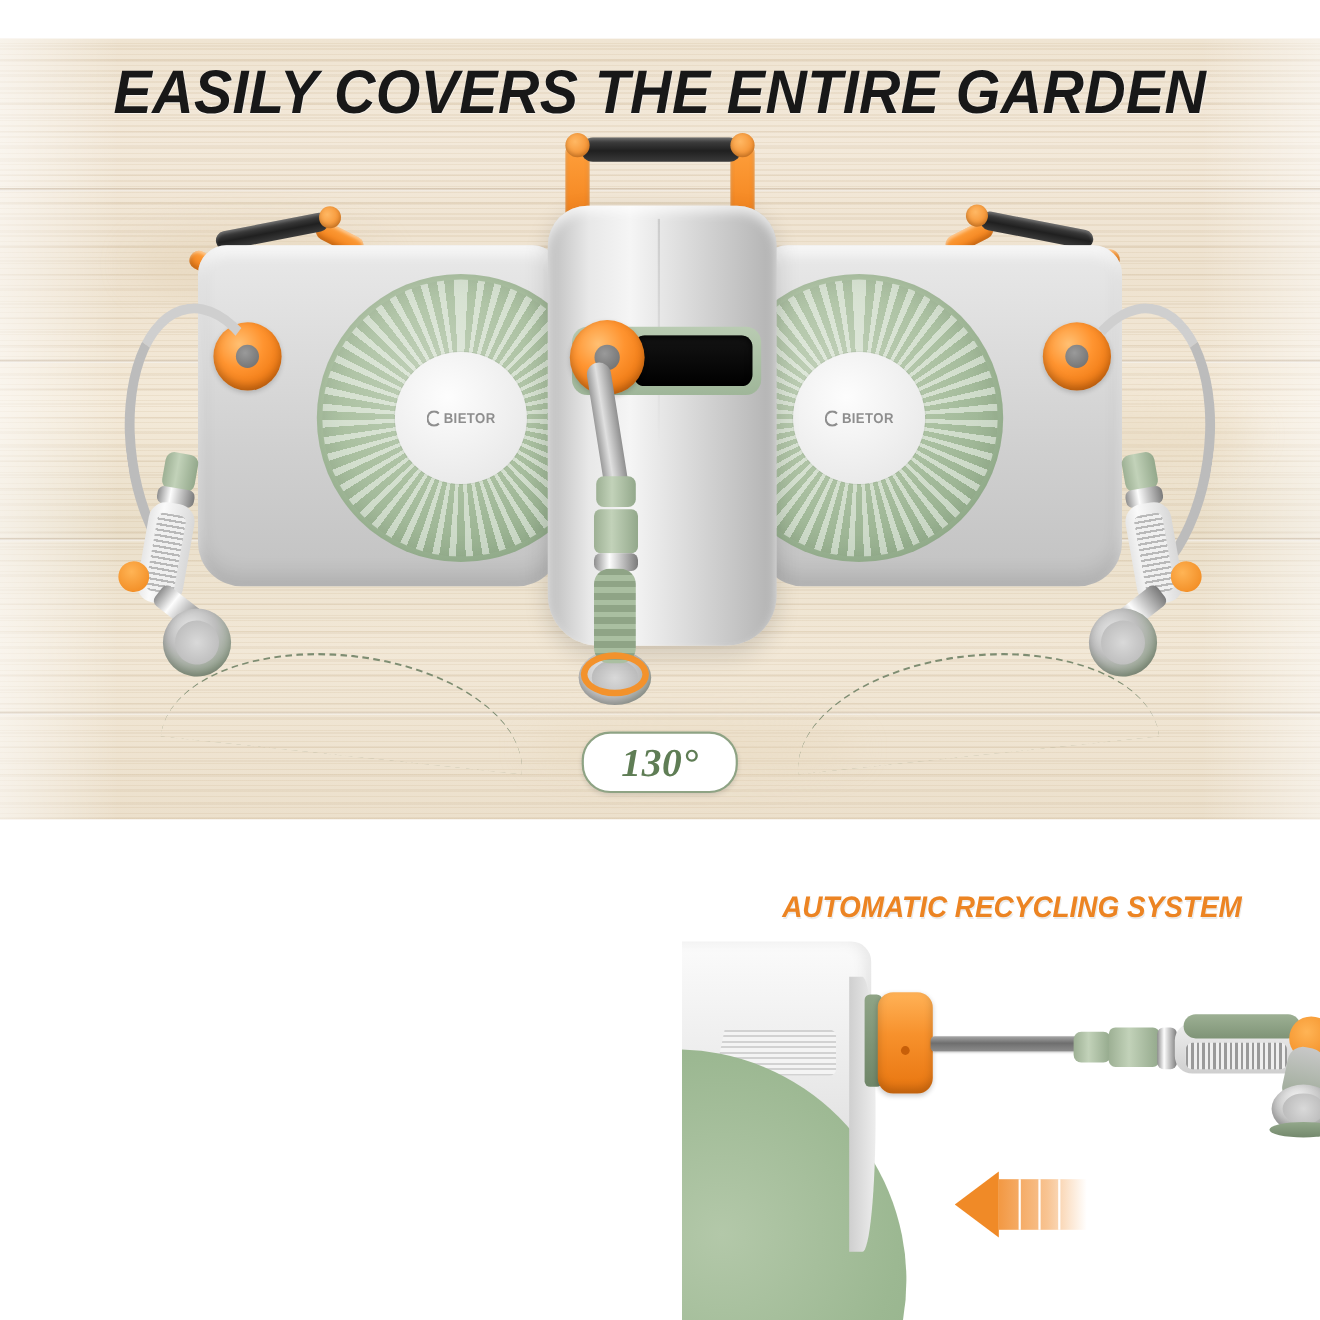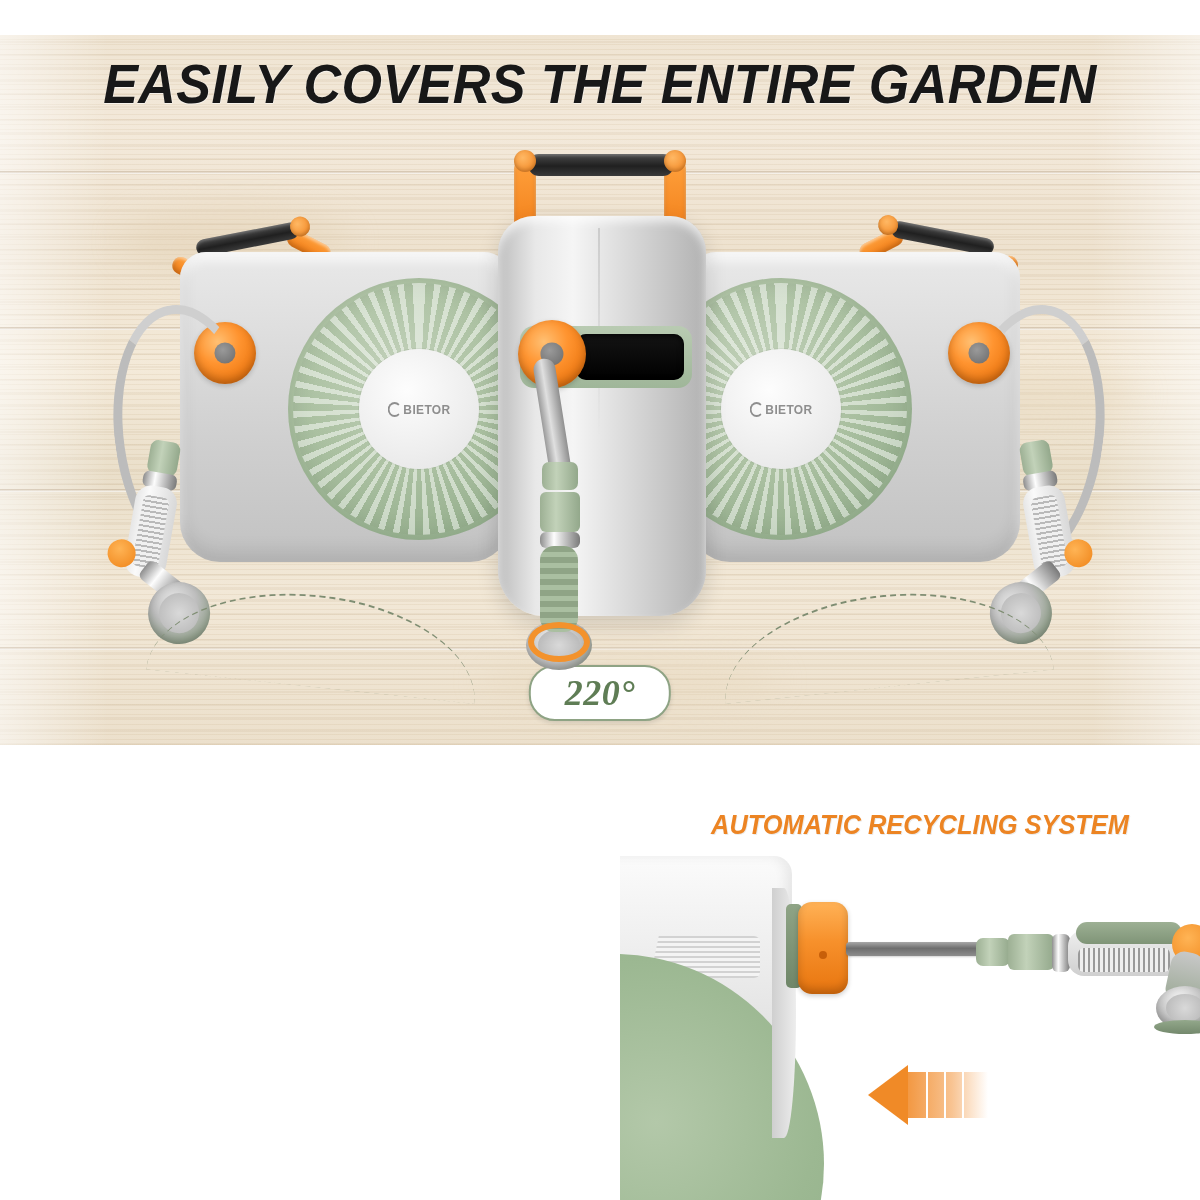--- a/index.html
+++ b/index.html
@@ -37,21 +37,21 @@
   .title{
     position:absolute;left:0;top:18px;width:1200px;text-align:center;
     font-size:56px;line-height:62px;font-weight:bold;font-style:italic;
     letter-spacing:.4px;color:#181818;
     transform:scaleX(.93);
     text-shadow:0 1px 0 rgba(255,255,255,.55), 1px 0 0 rgba(255,255,255,.35);
     white-space:nowrap;
   }
 
   
-  .stage{position:absolute;left:0;top:109px;width:1096px;height:540px;}
+  .stage{position:absolute;left:0;top:80px;width:1096px;height:540px;}
 
   
   .reel{position:absolute;}
   .shell{
     position:absolute;border-radius:26px 26px 40px 40px;
     background:linear-gradient(180deg,#e9e9e9 0%,#dedede 26%,#cfcfcf 62%,#c2c2c2 100%);
     box-shadow:inset 0 -10px 18px rgba(0,0,0,.10), inset 0 8px 12px rgba(255,255,255,.75);
   }
   .disc{
     position:absolute;border-radius:50%;
@@ -357,21 +357,21 @@
       </div>
     </div>
 
     <div class="arc" style="left:150px;top:560px;width:330px;height:90px;
                 border-radius:50% 50% 0 0/100% 100% 0 0;
                 border-width:2px 0 0 0;transform:rotate(6deg);"></div>
     <div class="arc" style="left:720px;top:560px;width:330px;height:90px;
                 border-radius:50% 50% 0 0/100% 100% 0 0;
                 border-width:2px 0 0 0;transform:rotate(-6deg);"></div>
     <div class="badge" style="top:630px;">
-      <span>220°</span>
+      <span>130°</span>
     </div>
   </div>
 
 
   <div class="panels">
 
 
     <div class="panel right">
       <div class="sub">AUTOMATIC RECYCLING SYSTEM</div>
 

